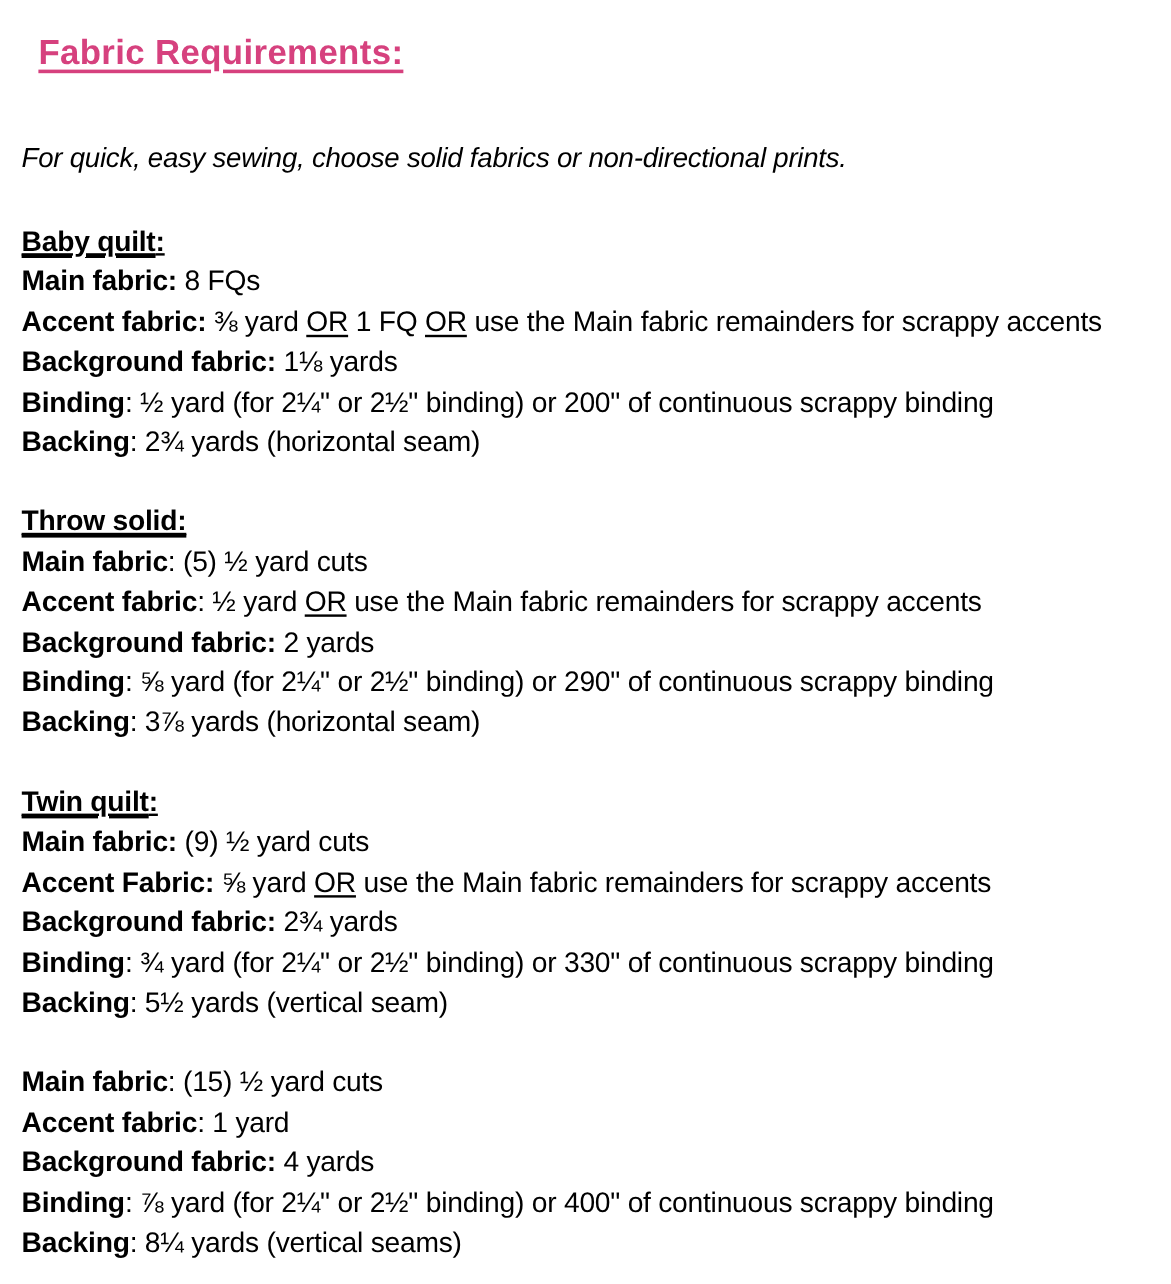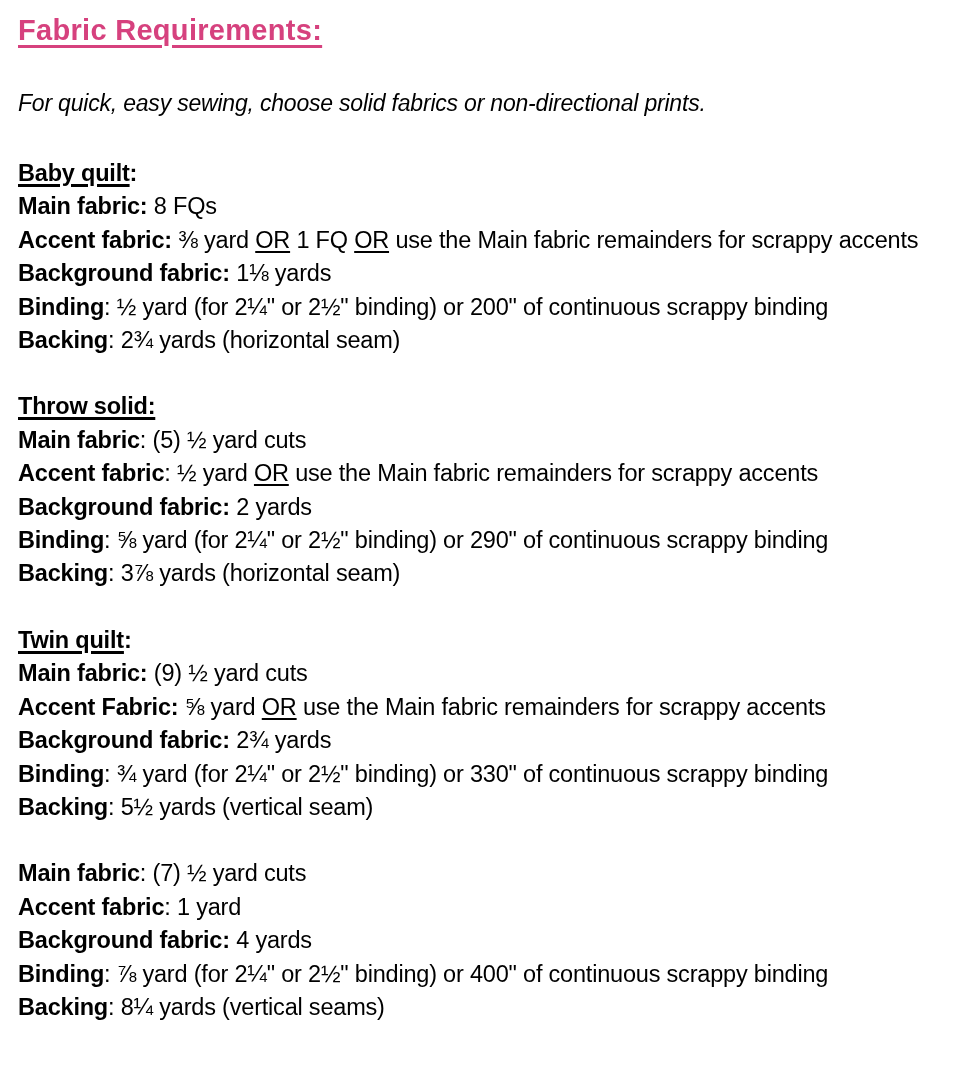--- a/index.html
+++ b/index.html
@@ -10,21 +10,21 @@
   body {
     width: 976px;
     height: 1070px;
     box-sizing: border-box;
     padding: 12px 6px 0 18px;
     overflow: hidden;
     font-family: "Liberation Sans", sans-serif;
     color: #000000;
   }
   .page-title {
-    margin: 0;
+    margin: 14px;
     font-size: 29px;
     line-height: 36px;
     font-weight: bold;
     letter-spacing: 0.3px;
     color: #D6417E;
     text-decoration: underline;
     text-decoration-thickness: 3px;
     text-underline-offset: 5px;
     display: inline-block;
   }
@@ -45,20 +45,21 @@
   .section:last-child {
     margin-bottom: 0;
   }
   .section-heading {
     margin: 0;
     font-size: 23.5px;
     line-height: 33.4px;
     font-weight: bold;
     white-space: nowrap;
     letter-spacing: -0.2px;
+    text-decoration: underline;
   }
   .section-heading .hu {
     text-decoration: underline;
     text-decoration-thickness: 2.5px;
     text-underline-offset: 3px;
   }
   .spec-line {
     margin: 0;
     font-size: 23.5px;
     line-height: 33.4px;
@@ -103,21 +104,21 @@
     </div>
     <div class="section">
       <h2 class="section-heading"><span class="hu">Twin quilt</span><span>:</span></h2>
       <p class="spec-line"><span class="spec-label">Main fabric:</span><span> (9) ½ yard cuts</span></p>
       <p class="spec-line"><span class="spec-label">Accent Fabric:</span><span> ⅝ yard </span><span class="useg">OR</span><span> use the Main fabric remainders for scrappy accents</span></p>
       <p class="spec-line"><span class="spec-label">Background fabric:</span><span> 2¾ yards</span></p>
       <p class="spec-line"><span class="spec-label">Binding</span><span>: ¾ yard (for 2¼" or 2½" binding) or 330" of continuous scrappy binding</span></p>
       <p class="spec-line"><span class="spec-label">Backing</span><span>: 5½ yards (vertical seam)</span></p>
     </div>
     <div class="section">
-      <p class="spec-line"><span class="spec-label">Main fabric</span><span>: (7) ½ yard cuts</span></p>
+      <p class="spec-line"><span class="spec-label">Main fabric</span><span>: (15) ½ yard cuts</span></p>
       <p class="spec-line"><span class="spec-label">Accent fabric</span><span>: 1 yard</span></p>
       <p class="spec-line"><span class="spec-label">Background fabric:</span><span> 4 yards</span></p>
       <p class="spec-line"><span class="spec-label">Binding</span><span>: ⅞ yard (for 2¼" or 2½" binding) or 400" of continuous scrappy binding</span></p>
       <p class="spec-line"><span class="spec-label">Backing</span><span>: 8¼ yards (vertical seams)</span></p>
     </div>
   </div>
 
 
 
 

